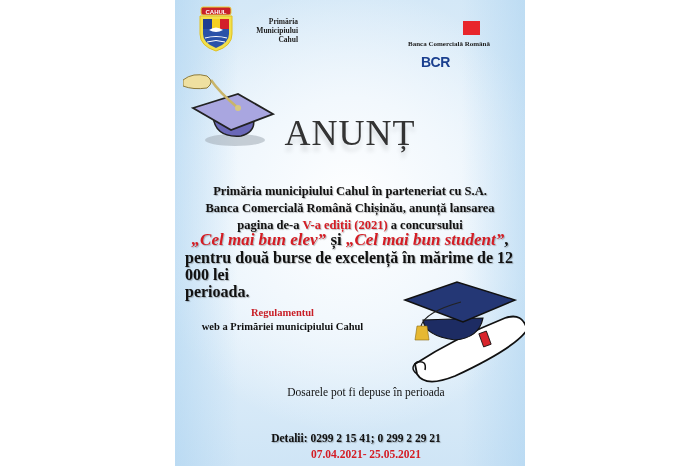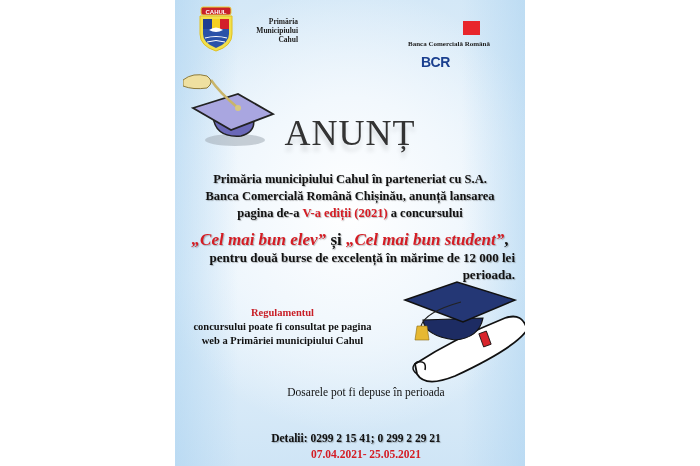--- a/index.html
+++ b/index.html
@@ -20,25 +20,25 @@
   }
   .abs { position:absolute; }
   .crest { left:22px; top:6px; width:38px; height:46px; }
   .cahul-text { left:63px; top:17px; width:60px; font-size:7.5px; font-weight:bold; line-height:9px; text-align:right; color:#222; }
   .bcr-logo { left:236px; top:18px; width:70px; height:20px; }
   .bcr-word { font-family:"Liberation Sans", sans-serif; font-weight:bold; font-size:14px; color:#1a3f8f; letter-spacing:-0.5px; position:absolute; left:10px; top:0; line-height:20px;margin-top:34px; }
   .bcr-square { position:absolute; left:52px; top:3px; width:17px; height:14px; background:#e8262b; }
   .bcr-sub { left:233px; top:40px; font-size:7px; font-weight:bold; color:#222; white-space:nowrap; }
   .cap1 { left:8px; top:72px; width:95px; height:80px; }
   .title { left:0; right:0; top:112px; text-align:center; font-size:36px; color:#333; letter-spacing:1px; text-shadow: 0 6px 4px rgba(0,0,0,0.12); }
-  .body1 { left:0; right:0; top:171px; text-align:center; font-size:12.5px; font-weight:bold; line-height:17px; color:#111; text-shadow:1px 1px 1px rgba(0,0,0,0.25); }
+  .body1 { left:0; right:0; top:183px; text-align:center; font-size:12.5px; font-weight:bold; line-height:17px; color:#111; text-shadow:1px 1px 1px rgba(0,0,0,0.25); }
   .red { color:#d41c24; }
   .italic-red { color:#d41c24; font-style:italic; }
   .contest { left:0; right:0; top:230px; text-align:center; font-size:17px; font-weight:bold; color:#111; text-shadow:1px 1px 1px rgba(0,0,0,0.25); }
-  .grants { left:10px; right:10px; top:249px; text-align:right; font-size:13px; font-weight:bold; line-height:17px; color:#111; text-shadow:1px 1px 1px rgba(0,0,0,0.25); }
+  .grants { left:10px; right:10px; top:249px; text-align:left; font-size:16px; font-weight:bold; line-height:17px; color:#111; text-shadow:1px 1px 1px rgba(0,0,0,0.25); }
   .cap2 { left:220px; top:278px; width:140px; height:110px; }
   .regs { left:0px; width:215px; top:306px; text-align:center; font-size:10.5px; font-weight:bold; line-height:14px; color:#111; }
   .regs .red { color:#c81e26; }
   .dates { left:0; right:0; top:383px; text-align:center; font-size:11.5px; line-height:18px; color:#111;padding-left:32px; }
   .period { color:#d41c24; font-weight:bold;margin-top:44px; }
   .place { position:absolute; left:107px; top:414px; font-size:11.5px; color:#111; }
   .details { position:absolute; left:12px; right:0; top:432px; text-align:center; font-size:11.5px; font-weight:bold; color:#111; text-shadow:1px 1px 1px rgba(0,0,0,0.25); }
 </style>
 </head>
 <body>
@@ -102,21 +102,20 @@
     <path d="M22 96 Q14 90 22 84 Q32 82 30 92" stroke="#111" stroke-width="1.5" fill="none"></path>
     <rect x="86" y="54" width="8" height="14" transform="rotate(-20 90 61)" fill="#d8242c" stroke="#111" stroke-width="0.8"></rect>
     <path d="M28 42 Q30 58 60 62 Q84 60 88 40 Z" fill="#1d2c63" stroke="#111" stroke-width="1.2"></path>
     <path d="M10 22 L62 4 L120 22 L68 44 Z" fill="#243775" stroke="#111" stroke-width="1.5"></path>
     <path d="M66 24 Q30 34 26 48" stroke="#222" stroke-width="1.2" fill="none"></path>
     <path d="M22 48 L32 48 L34 62 L20 62 Z" fill="#e6b832" stroke="#8a6a10" stroke-width="0.6"></path>
   </svg>
 
   <div class="abs regs">
     <div class="red">Regulamentul</div>
-    <div>concursului poate fi consultat pe pagina</div>
     <div>web a Primăriei municipiului Cahul</div>
   </div>
 
   <div class="abs dates">
     <div>Dosarele pot fi depuse în perioada</div>
     <div class="period">07.04.2021- 25.05.2021</div>
   </div>
   <div class="details">Detalii: 0299 2 15 41; 0 299 2 29 21</div>
 </div>
 

